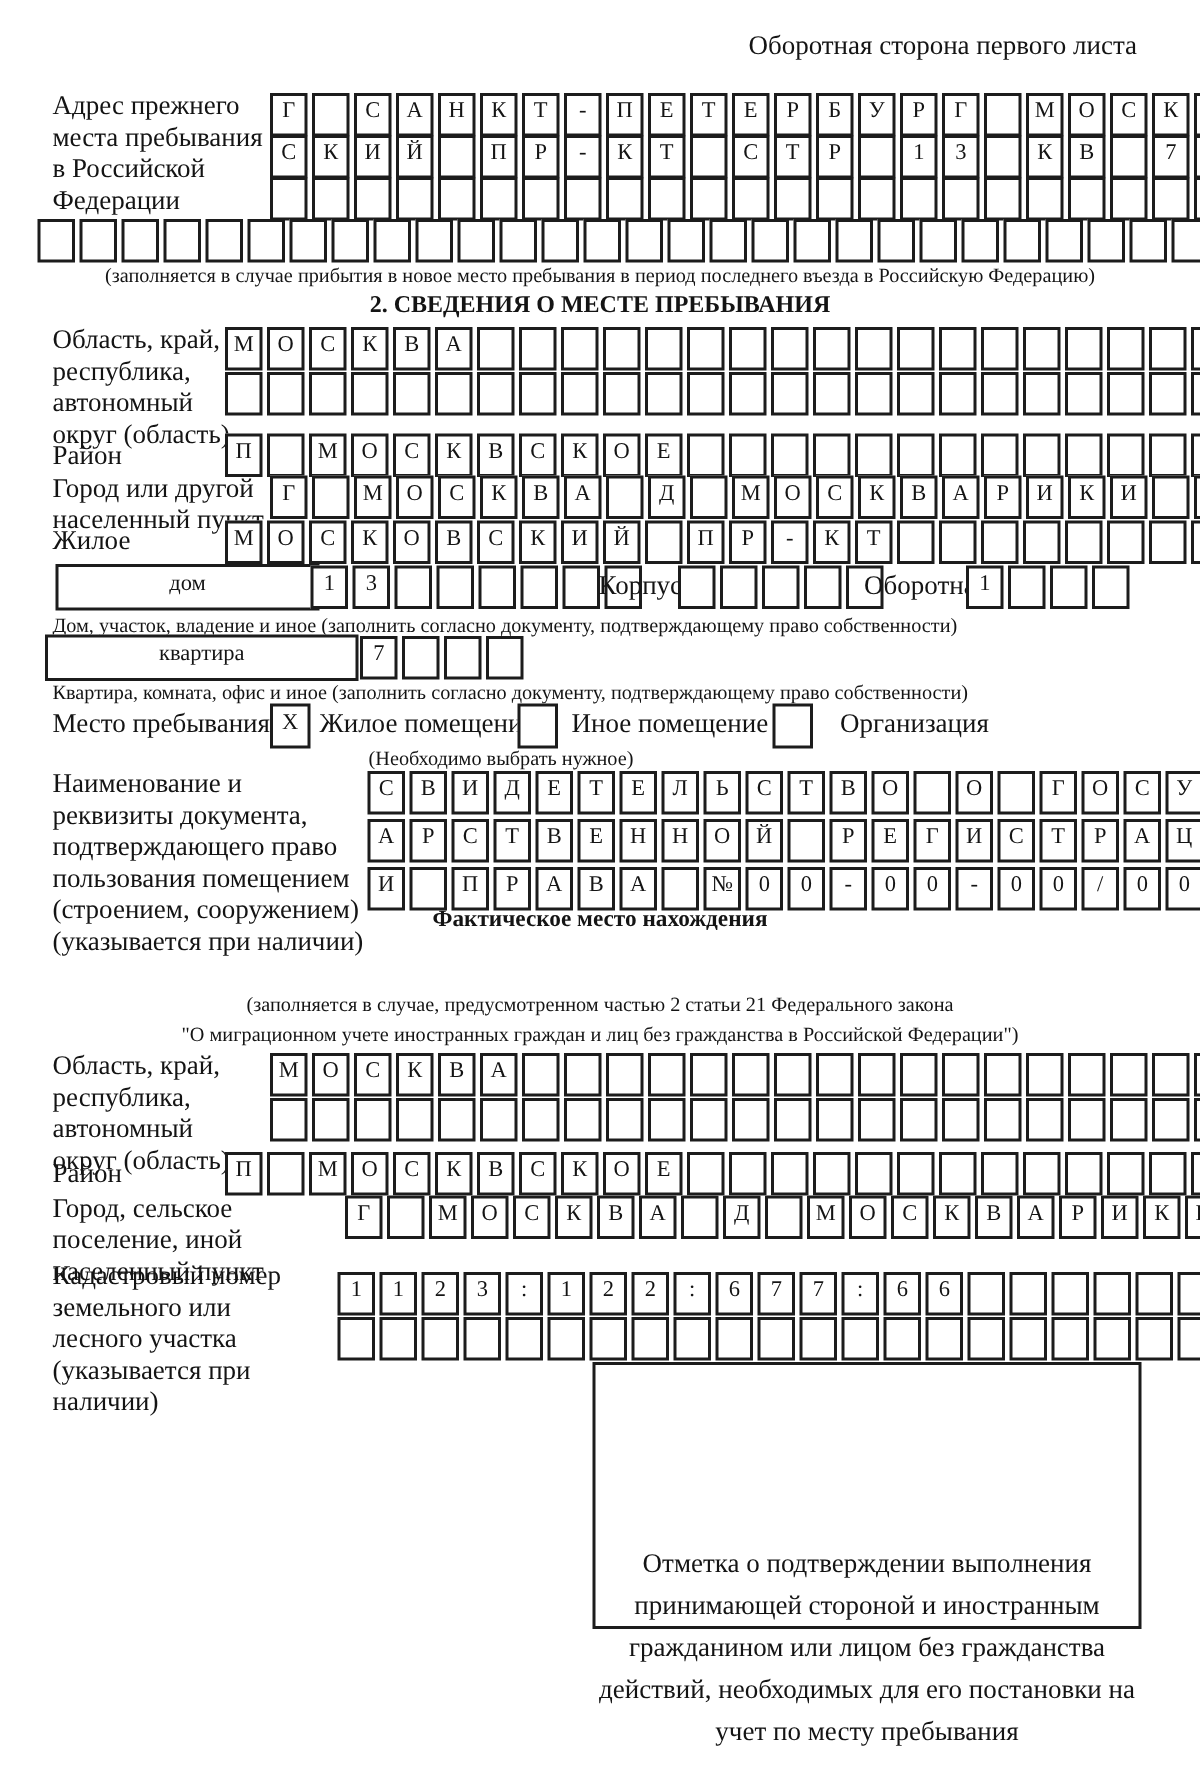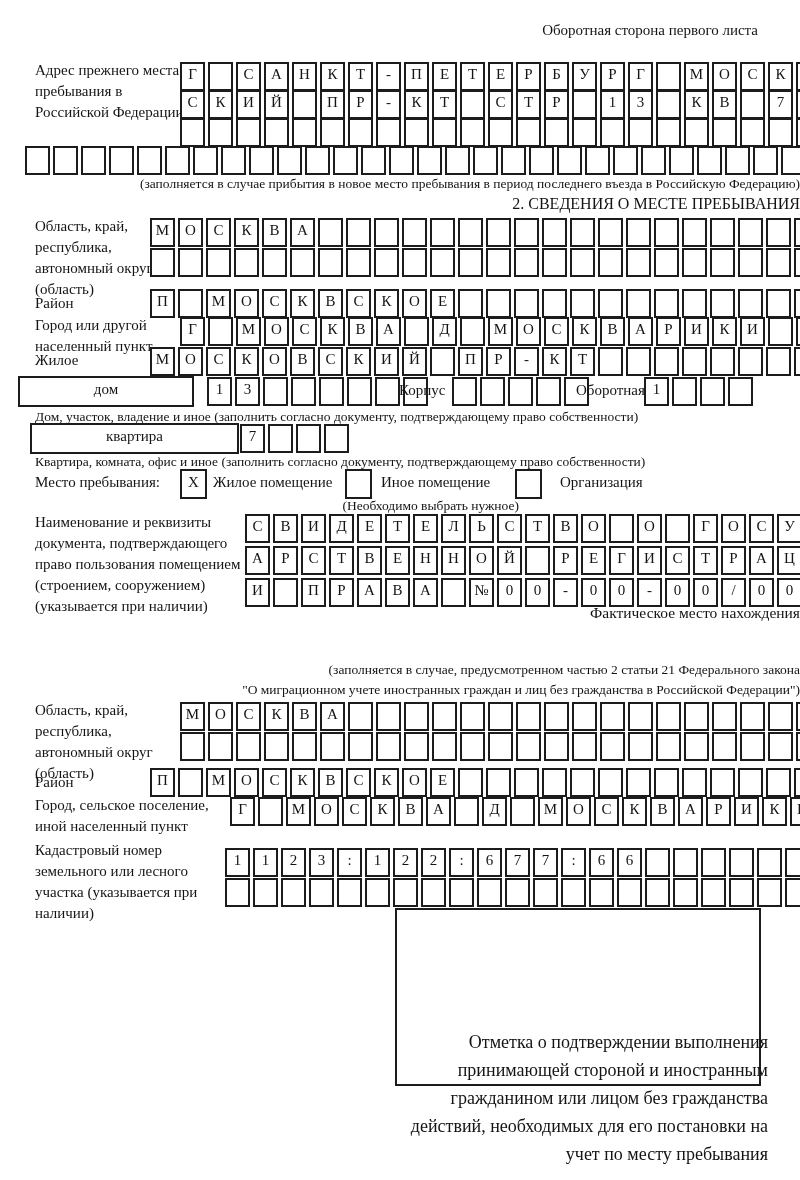--- a/index.html
+++ b/index.html
@@ -1,22 +1,22 @@
 <!DOCTYPE html>
 <html><head>
 <meta charset="utf-8">
 <style>
   html,body{margin:0;padding:0}
   body{width:800px;height:1180px;position:relative;background:#fff;color:#141414;
        font-family:"Liberation Serif",serif;overflow:hidden}
   .abs{position:absolute}
-  .lbl{font-size:15px;line-height:21px}
+  .lbl{font-size:18px;line-height:21px}
   .note{font-size:13.5px;line-height:17px}
-  .ctr{text-align:right}
-  .bold{font-weight:normal}
+  .ctr{text-align:center}
+  .bold{font-weight:bold}
   .boxrow{position:absolute;display:flex;gap:3px}
   .cell{flex:0 0 auto;width:21px;height:25px;border:2px solid #1c1c1c;
         text-align:center;font-size:15px;line-height:21px;background:#fff}
   .boxrow.lg .cell{width:23px;height:26px;line-height:22px}
   .bigfield{position:absolute;height:27px;border:2px solid #1c1c1c;background:#fff;
         text-align:center;font-size:15px;line-height:23px}
   .stampbox{position:absolute;border:2px solid #1c1c1c;background:#fff}
 </style>
 </head>
 <body>
@@ -263,21 +263,21 @@
     <span class="cell"></span>
     <span class="cell"></span>
     <span class="cell"></span>
     <span class="cell"></span>
     <span class="cell"></span>
     <span class="cell"></span>
     <span class="cell"></span>
     <span class="cell"></span>
   </div>
 
-<div class="bigfield" style="left:18px;top:376px;width:172px">дом</div>
+<div class="bigfield" style="left:37px;top:376px;width:172px">дом</div>
 <div class="boxrow" style="left:207px;top:377px">
     <span class="cell">1</span>
     <span class="cell">3</span>
     <span class="cell"></span>
     <span class="cell"></span>
     <span class="cell"></span>
     <span class="cell"></span>
     <span class="cell"></span>
     <span class="cell"></span>
   </div>
@@ -313,21 +313,21 @@
   </div>
 <div class="abs lbl" style="top:472px;left:213px">Жилое помещение</div>
 <div class="boxrow lg" style="left:345px;top:469px">
     <span class="cell"></span>
   </div>
 <div class="abs lbl" style="top:472px;left:381px">Иное помещение</div>
 <div class="boxrow lg" style="left:515px;top:469px">
     <span class="cell"></span>
   </div>
 <div class="abs lbl" style="top:472px;left:560px">Организация</div>
-<div class="abs note ctr" style="top:497px;left:119px;width:400px">(Необходимо выбрать нужное)</div>
+<div class="abs note ctr" style="top:497px;left:134px;width:400px">(Необходимо выбрать нужное)</div>
 
 <div class="abs lbl" style="top:512px;left:35px;width:208px">Наименование и реквизиты документа, подтверждающего право пользования помещением (строением, сооружением) (указывается при наличии)</div>
 <div class="boxrow" style="left:245px;top:514px">
     <span class="cell">С</span>
     <span class="cell">В</span>
     <span class="cell">И</span>
     <span class="cell">Д</span>
     <span class="cell">Е</span>
     <span class="cell">Т</span>
     <span class="cell">Е</span>

